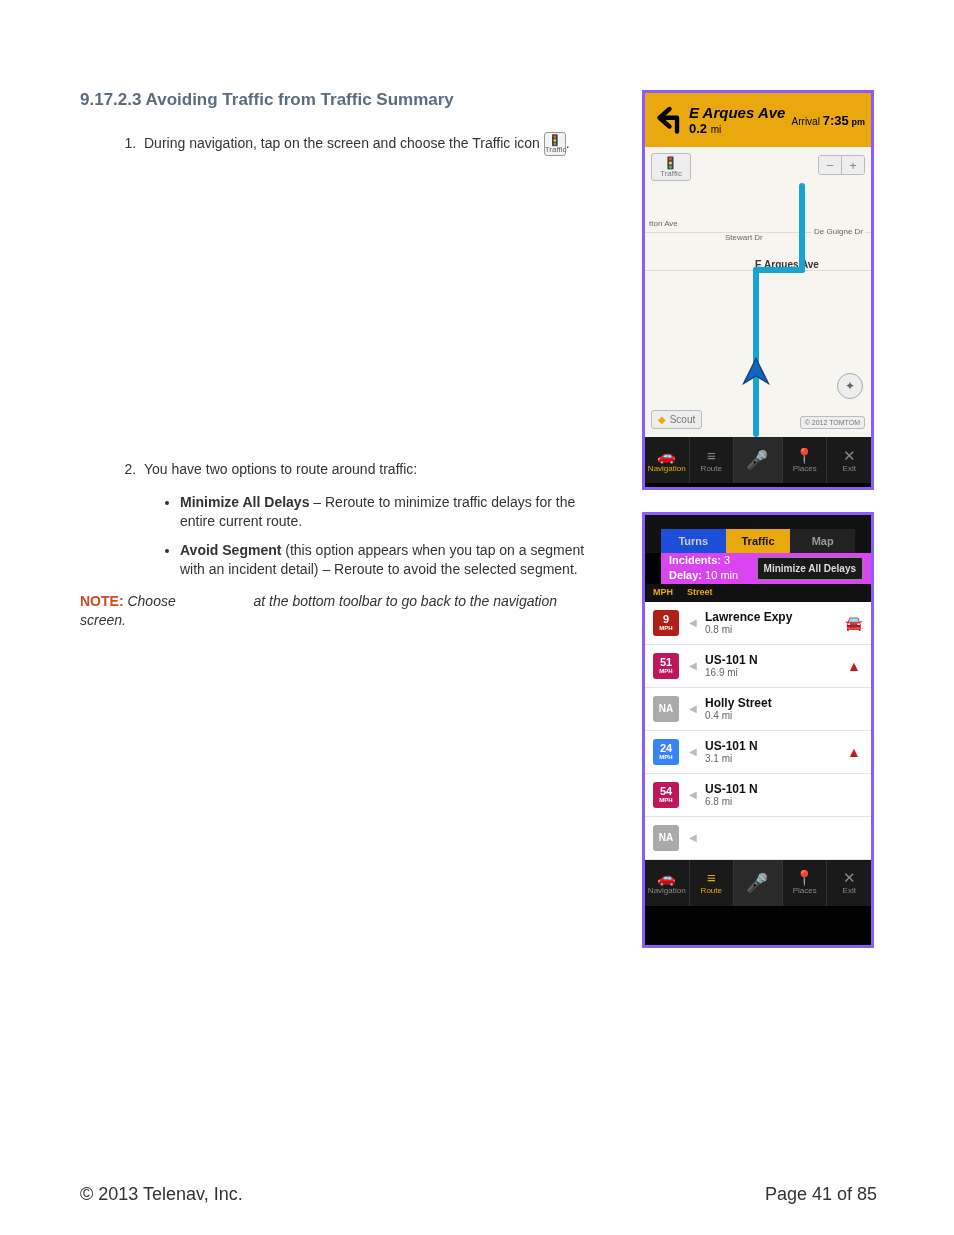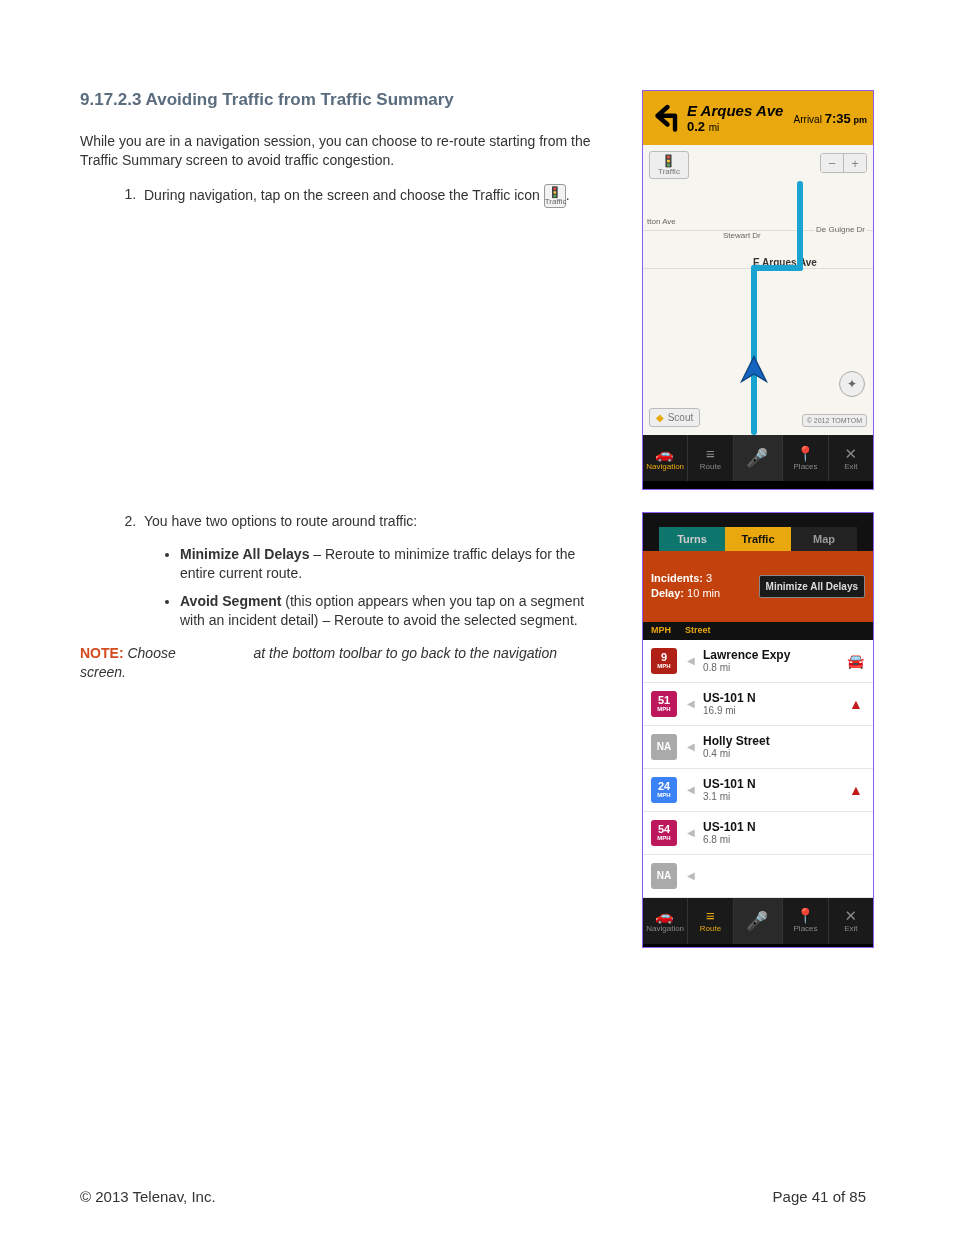--- a/index.html
+++ b/index.html
@@ -25,37 +25,37 @@
     margin: 0 0 22px 0;
   }
   p { margin: 0 0 14px 0; line-height: 1.35; }
   ol { margin: 0 0 14px 0; padding-left: 60px; }
   ol li { margin-bottom: 10px; line-height: 1.35; padding-left: 4px; }
   ul { margin: 6px 0 14px 0; padding-left: 100px; }
   ul li { margin-bottom: 10px; line-height: 1.35; list-style: disc; }
   .note-label { color: #d34b1f; font-weight: bold; }
   .italic { font-style: italic; }
   .footer {
-    position: absolute; bottom: 30px; left: 80px; right: 88px;
-    display: flex; justify-content: space-between; font-size: 15px; color: #333;
+    position: absolute; bottom: 30px; left: 80px; right: 77px;
+    display: flex; justify-content: space-between; font-size: 18px; color: #333;
   }
 
   
   .inline-icon {
     display: inline-block; vertical-align: middle;
     border: 1px solid #999; border-radius: 3px;
     width: 20px; padding: 2px 0 1px 0; text-align: center;
     background: #f3f3f3; font-size: 8px; color: #666; line-height: 1;
   }
   .inline-icon .glyph { font-size: 11px; display:block; line-height:1; }
 
   
   .phone {
     position: absolute; right: 80px; width: 232px;
-    background: #000; border: 1px solid #8b5cf6; box-sizing: border-box;
+    background: #000; border: 3px solid #8b5cf6; box-sizing: border-box;
     font-family: Arial, sans-serif;
   }
   .phone1 { top: 90px; height: 400px; }
   .phone2 { top: 512px; height: 436px; }
 
   
   .nav-header {
     background: #e9a90e; display: flex; align-items: center; height: 54px;
   }
   .nav-arrow {
@@ -144,28 +144,28 @@
     flex: 1.1; background: #2a2a2a;
   }
 
   
   .tabs {
     display: flex; background: #111; padding: 6px 6px 0 6px; gap: 0;
     align-items: flex-end; height: 32px;
   }
   .tab {
     flex: 1; text-align: center; font-size: 11px; font-weight: bold;
-    padding: 6px 0; color: #ccc; background: #0f766e;
+    padding: 6px 0; color: #ccc; background: #1d4ed8;
   }
   .tab.active { background: #e9a90e; color: #111; }
   .tab.dim { background: #222; color: #999; }
   .tabs .spacer { width: 10px; }
   .summary-row {
-    background: #c2410c; color: #fff; display: flex; align-items: center;
-    justify-content: space-between; padding: 20px 8px; font-size: 11px;
+    background: #d946ef; color: #fff; display: flex; align-items: center;
+    justify-content: space-between; padding: 0 8px; font-size: 11px; margin-left: 16px;
   }
   .summary-row .left div { line-height: 1.4; }
   .summary-row .left b { font-weight: bold; }
   .min-delays {
     border: 1px solid #888; color: #ddd; font-size: 10px; font-weight: bold;
     padding: 5px 6px; background: #1a1a1a; border-radius: 2px;
   }
   .col-head {
     background: #111; color: #e9a90e; font-size: 9px; font-weight: bold;
     display: flex; padding: 3px 8px 5px 8px; gap: 14px;
@@ -197,21 +197,20 @@
 <body>
 
 <div class="page">
 
   <div class="body-text">
     <h4 class="section-title">
       <span>9.17.2.3</span>
       <span>Avoiding Traffic from Traffic Summary</span>
     </h4>
 
-    <p>While you are in a navigation session, you can choose to re-route starting from the Traffic Summary screen to avoid traffic congestion.</p>
 
     <ol>
       <li>
         <span>During navigation, tap on the screen and choose the Traffic icon</span>
         <span class="inline-icon">
           <span class="glyph">🚦</span>
           <span>Traffic</span>
         </span>.
       </li>
     </ol>

